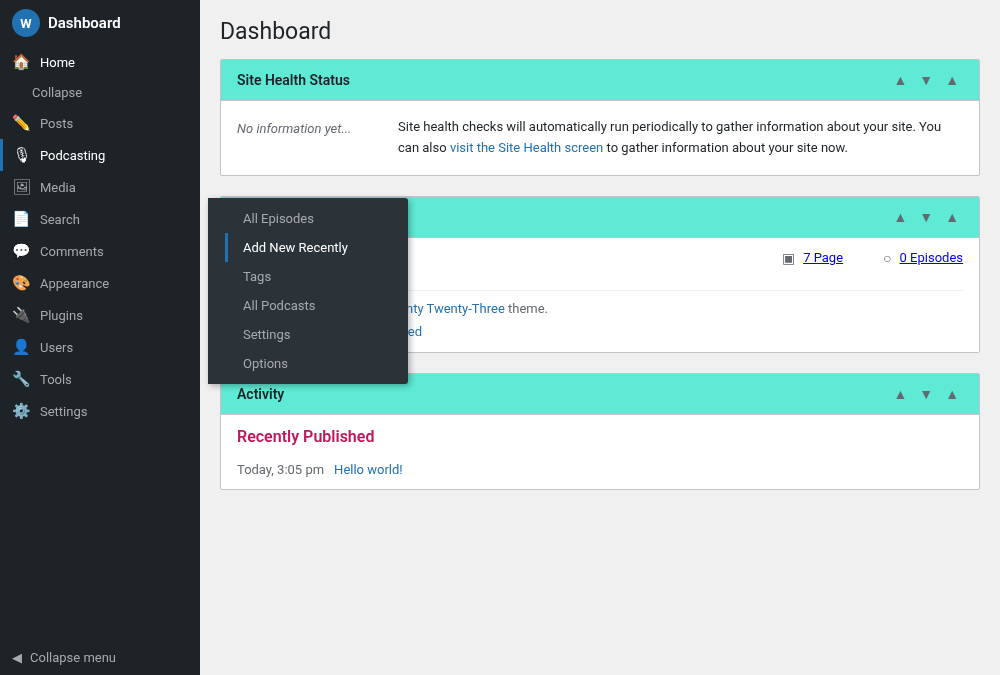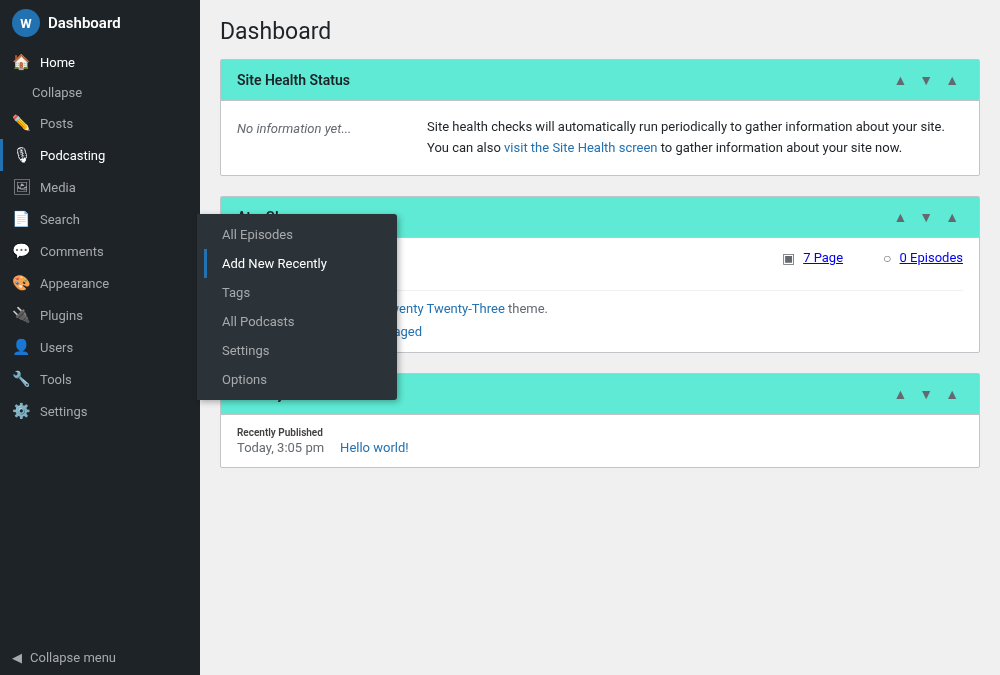--- a/index.html
+++ b/index.html
@@ -77,30 +77,29 @@
       align-items: center;
       gap: 8px;
       color: #a7aaad;
       cursor: pointer;
       font-size: 13px;
     }
 
     
     #flyout-menu {
       position: absolute;
-      left: 197px;
+      left: 208px;
       top: 198px;
       background: #2c3338;
       color: #a7aaad;
       min-width: 200px;
       z-index: 100;
       border-radius: 0 3px 3px 0;
-      padding: 6px 7px;
+      padding: 6px 17px;
       box-shadow: 2px 2px 6px rgba(0,0,0,0.3);
-      margin-top: 16px;
     }
     .flyout-item {
       padding: 7px 18px;
       cursor: pointer;
       font-size: 13px;
       color: #a7aaad;
     }
     .flyout-item.active-flyout {
       color: #fff;
       border-left: 3px solid #2271b1;
@@ -154,35 +153,34 @@
       cursor: pointer;
       color: #646970;
       font-size: 14px;
       padding: 2px 4px;
     }
 
     
     .site-health-body {
       display: flex;
       align-items: flex-start;
-      gap: 28px;
+      gap: 11px;
       padding: 16px;
     }
     .no-info-text {
       font-size: 13px;
       color: #646970;
       font-style: italic;
       min-width: 150px;
       padding-top: 4px;
     }
     .health-desc {
       font-size: 13px;
       color: #1d2327;
       line-height: 1.6;
-      margin-left: 12px;
     }
     .health-desc a { color: #2271b1; text-decoration: none; }
 
     
     .glance-body {
       padding: 12px 16px;
     }
     .glance-stat {
       display: flex;
       align-items: center;
@@ -214,24 +212,24 @@
       font-size: 10px;
       display: flex;
       align-items: center;
       justify-content: center;
       flex-shrink: 0;
     }
     .search-discouraged a { color: #2271b1; text-decoration: none; }
 
     
     .activity-body { padding: 12px 16px; }
-    .recently-published { font-size: 10px; font-weight: 600; color: #404040; margin-bottom: 2px; }
+    .recently-published { font-size: 16px; font-weight: 600; color: #be185d; margin-bottom: 16px; }
     .activity-row {
       display: flex;
-      gap: 16px;
+      gap: 10px;
       font-size: 13px;
       color: #646970;
     }
     .activity-row a { color: #2271b1; text-decoration: none; }
 
     .glance-two-col {
       display: flex;
       gap: 40px;
       justify-content: flex-end;
       padding: 12px 16px;

